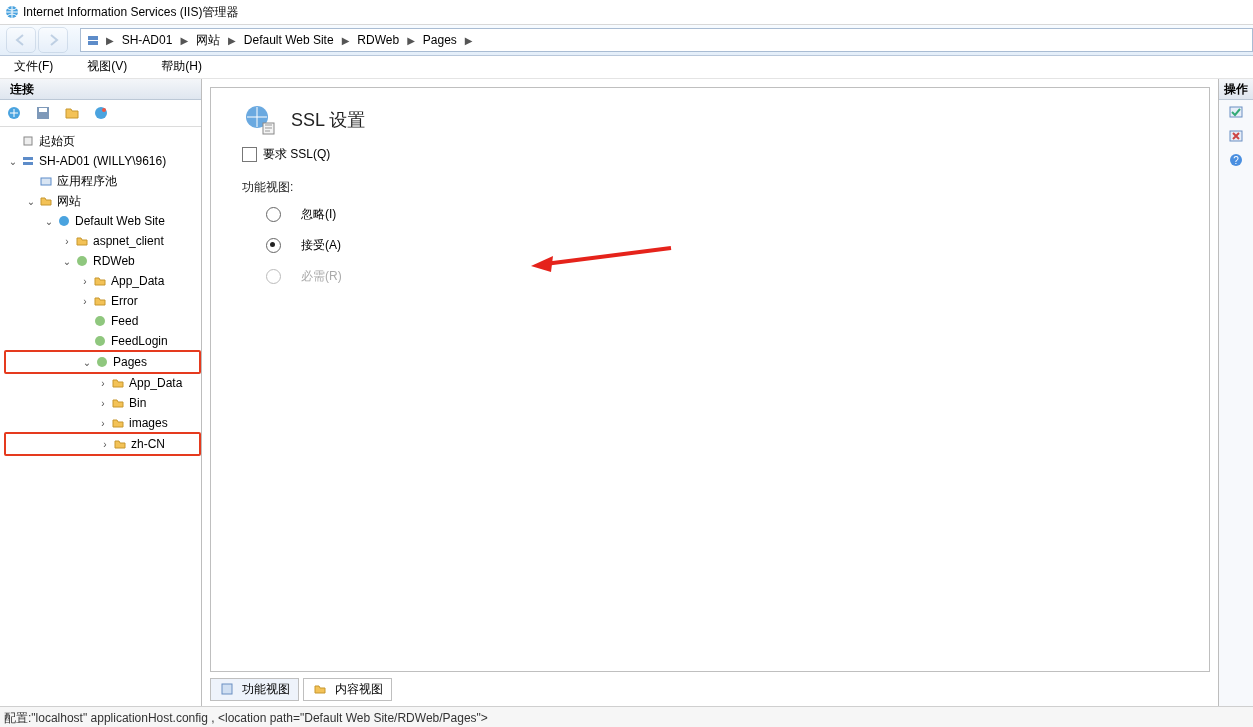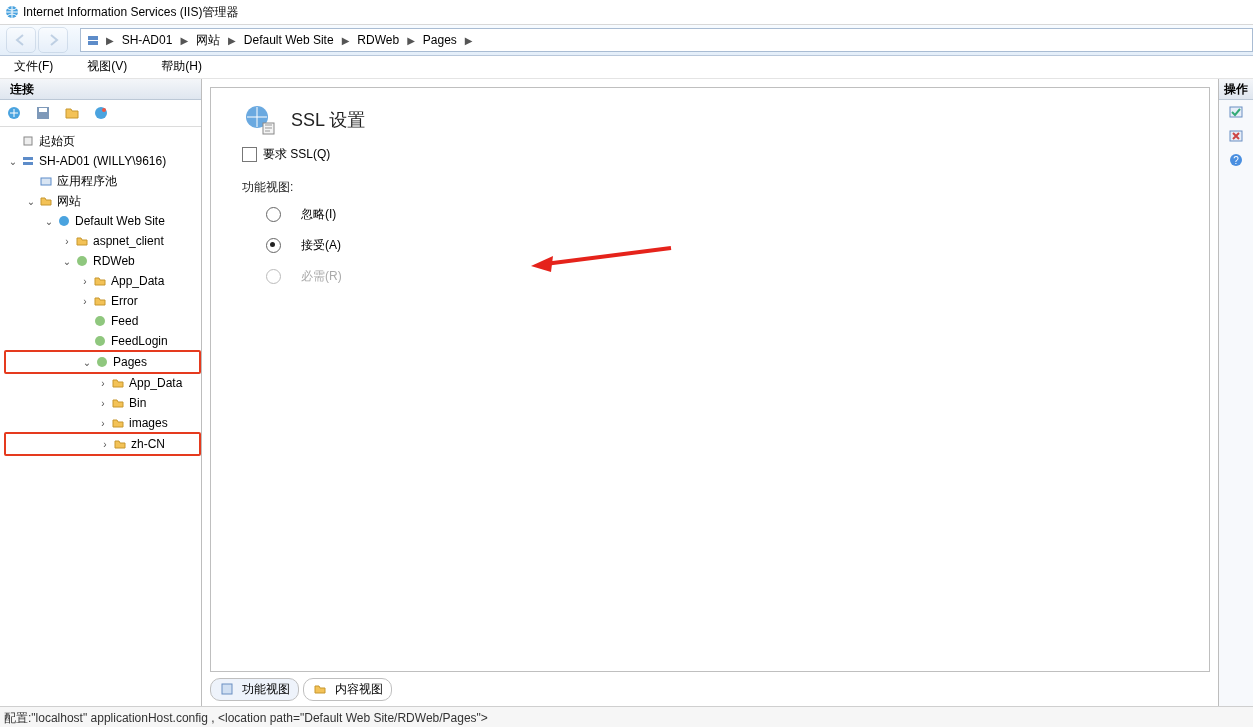--- a/index.html
+++ b/index.html
@@ -37,21 +37,21 @@
   .sect-title{margin-bottom:10px;color:#222}
   .radio-row{display:flex;align-items:center;gap:20px;margin:0 0 14px 24px}
   .radio{width:13px;height:13px;border:1px solid #666;border-radius:50%;background:#fff;position:relative}
   .radio.sel::after{content:"";position:absolute;left:3px;top:3px;width:5px;height:5px;border-radius:50%;background:#222}
   .radio.dis{border-color:#bbb}
   .dis-label{color:#aaa}
   
   #arrow{position:absolute;left:320px;top:148px;pointer-events:none}
   
   #view-tabs{height:26px;margin:0 8px 4px 8px;display:flex;align-items:center;gap:4px}
-  .vtab{display:flex;align-items:center;gap:4px;border:1px solid #bfbfbf;padding:2px 8px;background:#fff;border-radius:10px}
+  .vtab{display:flex;align-items:center;gap:4px;border:1px solid #bfbfbf;padding:2px 8px;background:#fff;border-radius:0}
   .vtab.active{background:#eef3fb}
   
   #right{width:34px;border-left:1px solid #bdbdbd;display:flex;flex-direction:column;background:#f7f9fc}
   #right-hd{height:20px;background:linear-gradient(#f4f6f9,#dfe6ef);border-bottom:1px solid #bcc8d6;text-align:center;line-height:20px;font-weight:bold}
   .ract{width:100%;height:24px;display:flex;align-items:center;justify-content:center;color:#3b5c8a}
   
   #status{height:22px;border-top:1px solid #cfcfcf;line-height:22px;padding-left:4px;color:#333;background:#f6f6f6}
   
   svg{display:block}
 </style>

